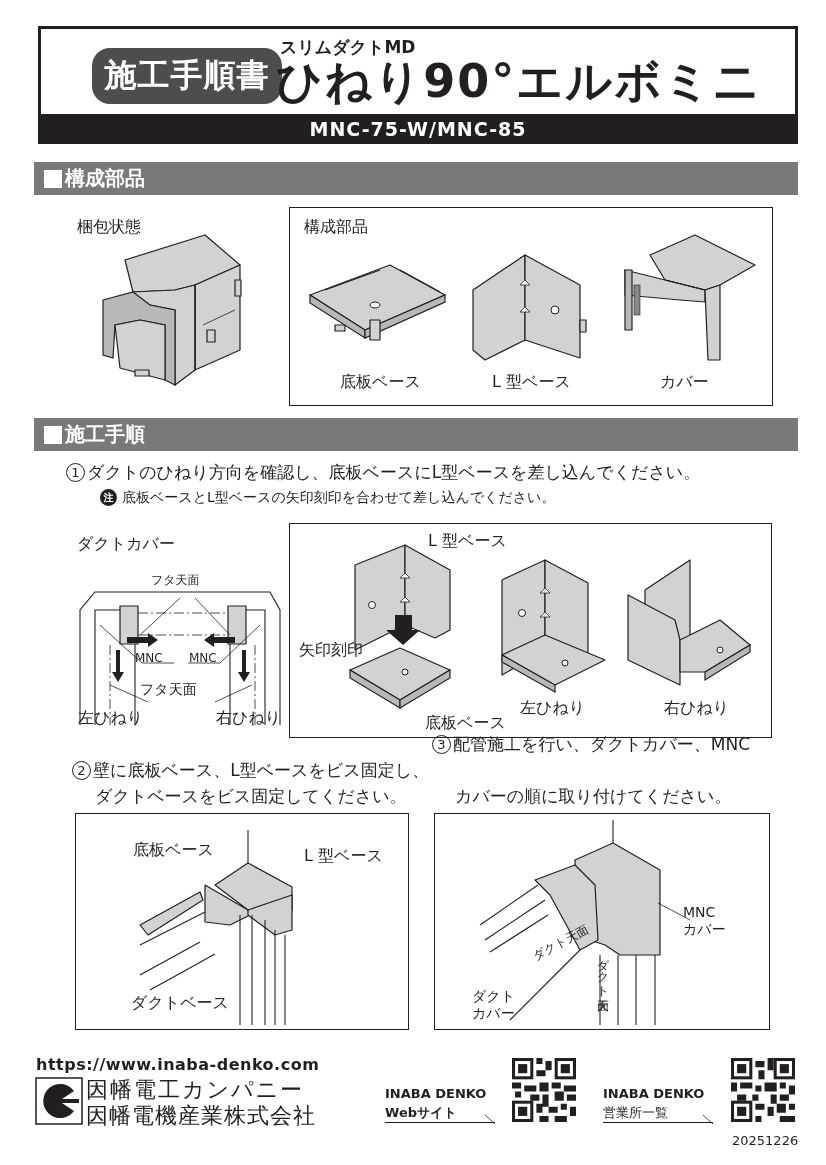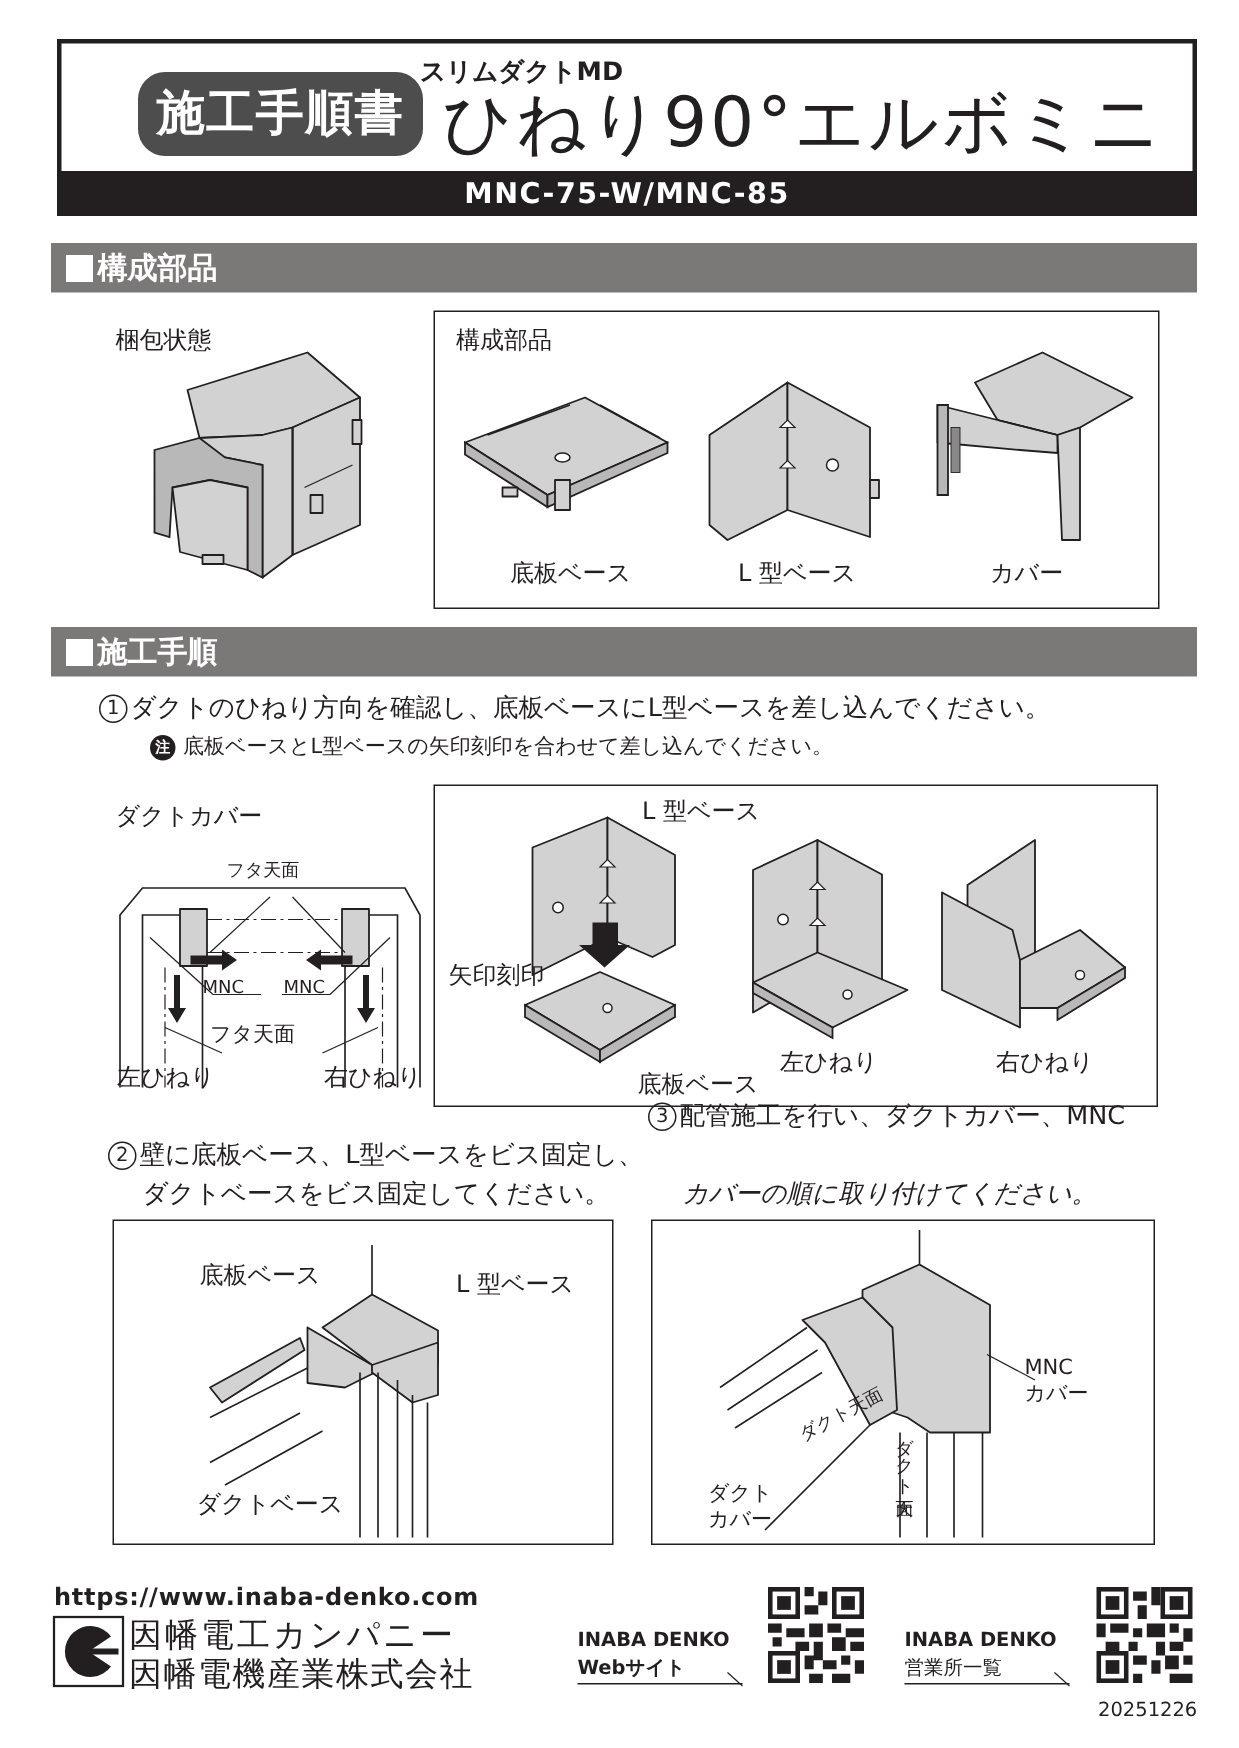--- a/index.html
+++ b/index.html
@@ -4,21 +4,21 @@
 <style>
   * { box-sizing: border-box; margin: 0; padding: 0; }
   html, body { width: 826px; height: 1165px; background: #ffffff; overflow: hidden; }
   body { position: relative; font-family: "DejaVu Sans", "Liberation Sans", sans-serif; color: #231f20; }
   .abs { position: absolute; }
 
   
   .title-box { left: 38px; top: 26px; width: 760px; height: 88px; border: 3px solid #231f20; border-bottom: none; }
   .badge { left: 70px; top: 48px; width: 190px; height: 56px; background: #4d4d4d; border-radius: 18px; color: #fff; font-size: 32px; font-weight: bold; display: flex; align-items: center; justify-content: center; letter-spacing: 1px; margin-left: 22px; }
   .subtitle { left: 280px; top: 36px; font-size: 17px; font-weight: bold; }
-  .main-title { left: 276px; top: 54px; font-size: 46px; font-weight: normal; letter-spacing: 2px; line-height: 54px; margin-left: 19px; }
+  .main-title { left: 276px; top: 54px; font-size: 46px; font-weight: bold; letter-spacing: 2px; line-height: 54px; }
   .model-band { left: 38px; top: 114px; width: 760px; height: 30px; background: #231f20; color: #fff; font-size: 19px; font-weight: bold; display: flex; align-items: center; justify-content: center; letter-spacing: 1px; }
 
   
   .section-bar { left: 34px; width: 764px; height: 33px; background: #7b7878; color: #fff; font-size: 20px; font-weight: bold; display: flex; align-items: center; padding-left: 10px; }
   .section-bar .sq { width: 18px; height: 18px; background: #fff; margin-right: 3px; }
 
   .label { font-size: 16px; white-space: nowrap; }
   .frame { border: 1.5px solid #231f20; background: #fff; }
 
   .step { font-size: 17px; white-space: nowrap; line-height: 26px; }
@@ -207,21 +207,21 @@
   <line class="ln" x1="0" y1="145" x2="60" y2="112"></line>
   <line class="ln" x1="10" y1="160" x2="75" y2="124"></line>
 </svg>
 <div class="abs label" style="left:133px; top:840px;">底板ベース</div>
 <div class="abs label" style="left:304px; top:846px;">L 型ベース</div>
 <div class="abs label" style="left:131px; top:993px;">ダクトベース</div>
 
 <div class="abs step" style="left:432px; top:731px;">
   <span class="circ">3</span><span>配管施工を行い、ダクトカバー、MNC</span>
 </div>
-<div class="abs step" style="left:455px; top:783px;font-style:italic;">カバーの順に取り付けてください。</div>
+<div class="abs step" style="left:455px; top:783px;">カバーの順に取り付けてください。</div>
 
 <div class="abs frame" style="left:434px; top:813px; width:336px; height:217px;"></div>
 <svg style="left:480px; top:815px;" width="200" height="210" viewBox="0 0 200 210">
   <line class="ln" x1="133" y1="5" x2="133" y2="35"></line>
   <polygon class="part" points="95,45 133,28 180,55 180,140 140,140 125,130 110,125 95,80"></polygon>
   <polygon class="part" points="55,65 95,50 115,70 118,125 100,135 70,80"></polygon>
   <line class="ln" x1="0" y1="110" x2="58" y2="70"></line>
   <line class="ln" x1="5" y1="125" x2="65" y2="85"></line>
   <line class="ln" x1="10" y1="137" x2="68" y2="100"></line>
   <line class="ln" x1="30" y1="205" x2="100" y2="135"></line>

